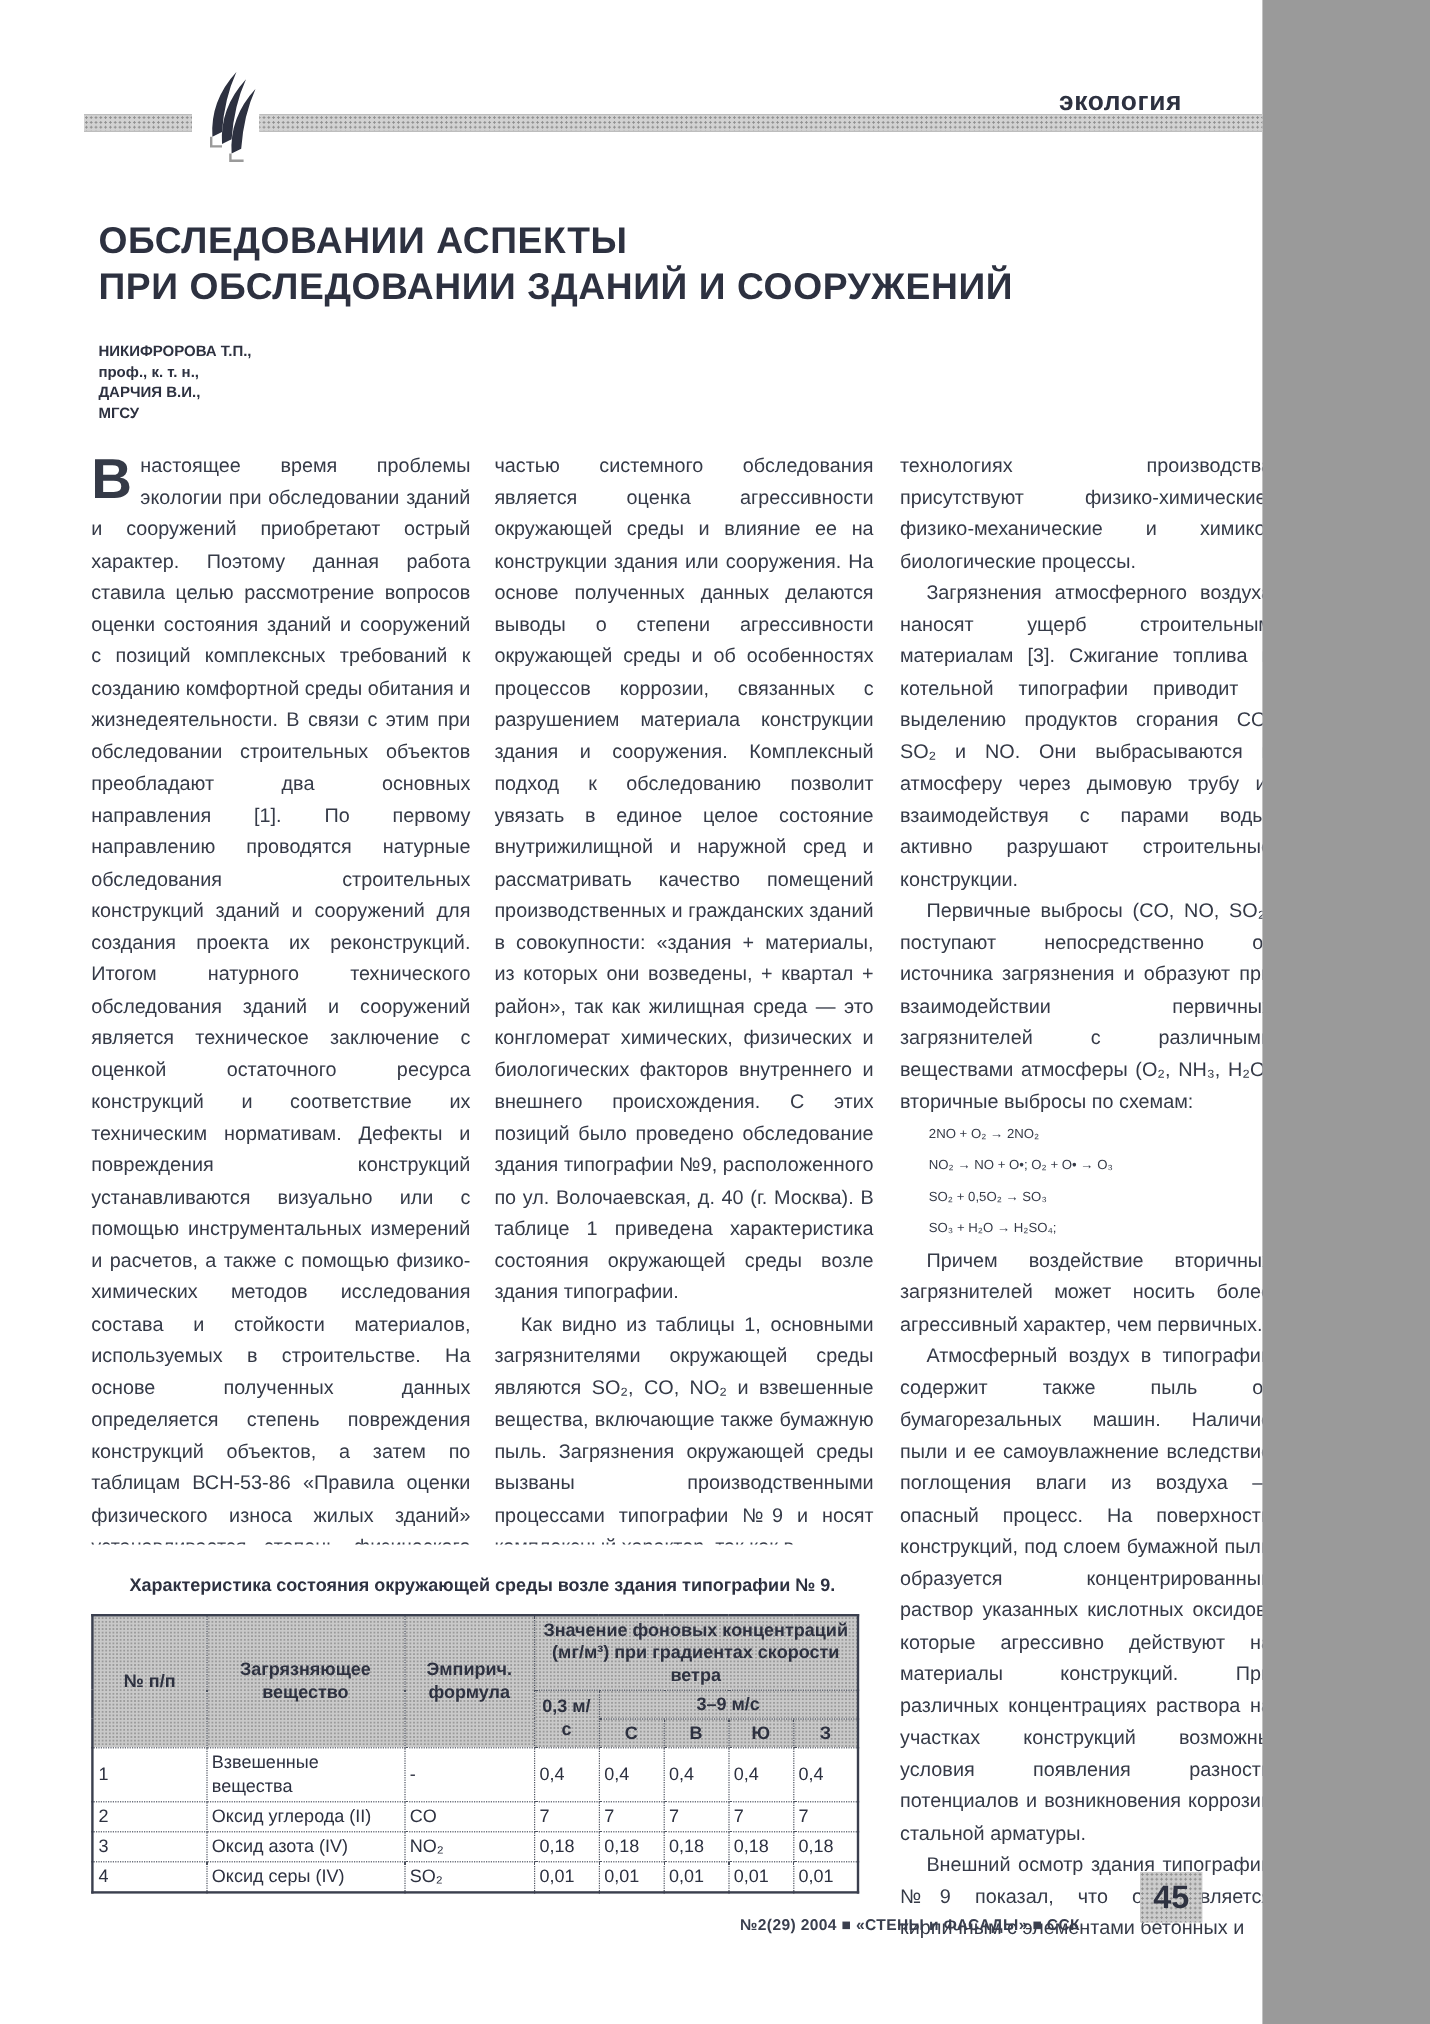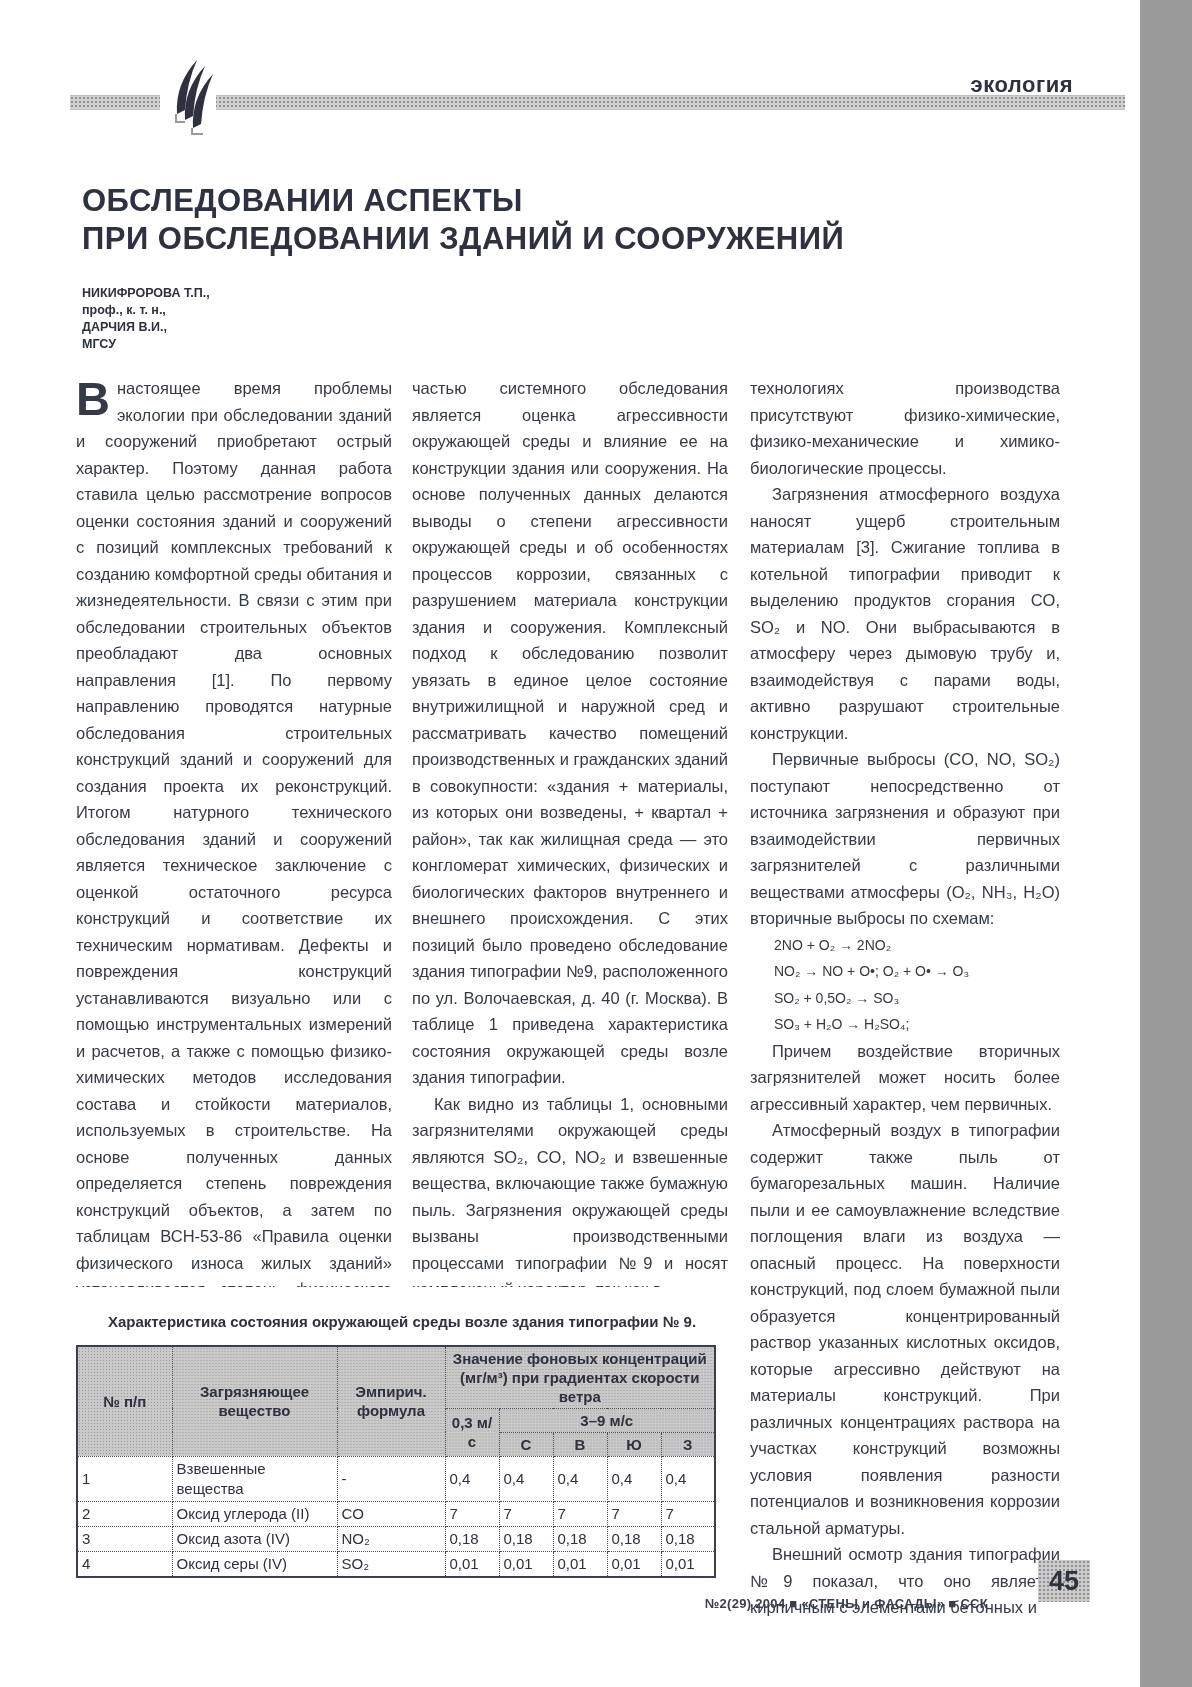--- a/index.html
+++ b/index.html
@@ -1,18 +1,18 @@
 <!DOCTYPE html>
 <html><head>
 <meta charset="utf-8">
 <style>
   html,body{margin:0;padding:0;background:#9a9a9a;}
   .page{
     position:relative;
-    width:1140px;height:1687px;
+    width:1052px;height:1687px;
     background:#ffffff;
     font-family:"Liberation Sans","DejaVu Sans",sans-serif;
     color:#353a47;
     overflow:hidden;
   }
   
   .band{
     position:absolute;top:95px;left:70px;width:1055px;height:13px;
     background:#d2d2d2;
     background-image:radial-gradient(#8f8f8f 0.8px, transparent 0.9px);
@@ -48,21 +48,21 @@
   .tcol{width:316px;flex:none;text-align:justify;}
   .tcol.c1{margin-right:20px;}
   .col3{width:310px;flex:none;text-align:justify;}
   .body-txt{font-size:16.5px;line-height:26.5px;}
   p.bp{margin:0;}
   p.bp.indent{text-indent:22px;}
   .dropcap{
     float:left;font-size:47px;line-height:40px;font-weight:bold;
     padding:4px 7px 0 0;color:#353a47;
   }
-  .equations{margin:0 0 0 24px;font-size:14px;line-height:26.5px;}
+  .equations{margin:0 0 0 24px;font-size:11px;line-height:26.5px;}
   .equations div{white-space:nowrap;}
   
   .table-area{margin-top:22px;}
   .table-label{
     text-align:right;font-size:14px;font-weight:bold;color:#2d3140;
     padding-right:4px;margin-bottom:8px;
   }
   .table-caption{
     text-align:center;font-size:15px;font-weight:bold;color:#2d3140;
     margin-bottom:9px;

